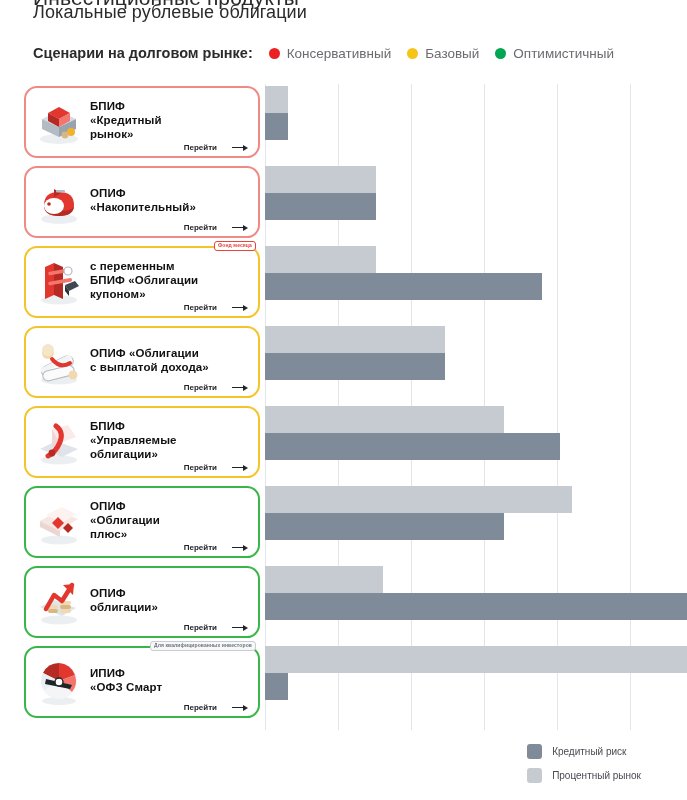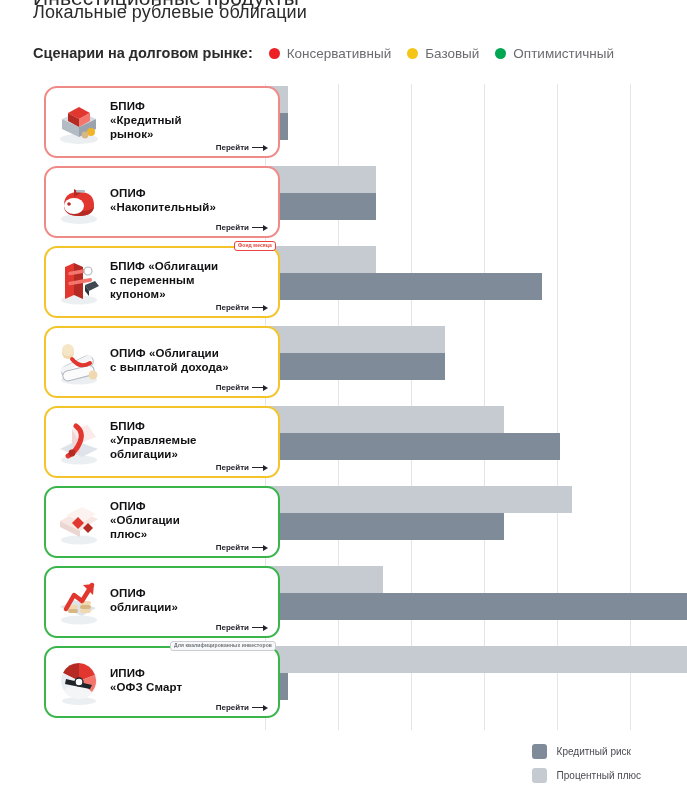--- a/index.html
+++ b/index.html
@@ -45,21 +45,21 @@
   }
   .gridline{
     position:absolute;top:0;bottom:0;width:1px;background:#e3e5e8;
   }
   .rowgroup{position:absolute;left:0;width:100%;}
   .bar{position:absolute;height:27px;left:0;}
   .bar.light{background:#c6cbd1;}
   .bar.dark{background:#7f8b98;}
 
   
-  .cards{position:absolute;left:44px;top:86px;width:236px;}
+  .cards{position:absolute;left:24px;top:86px;width:236px;}
   .card{
     position:relative;
     box-sizing:border-box;
     height:72px;
     margin-bottom:8px;
     background:#ffffff;
     border-radius:13px;
     border:2px solid #cccccc;
     display:flex;align-items:center;
     padding:0 8px 0 6px;
@@ -81,21 +81,21 @@
     display:flex;flex-direction:column;justify-content:center;
   }
   .card-title{
     font-size:11.5px;font-weight:bold;line-height:1.22;
     color:#111114;letter-spacing:.1px;
     margin-top:-4px;
   }
   .goto{
     position:absolute;right:2px;bottom:4px;
     font-size:8px;font-weight:bold;color:#22222a;
-    display:flex;align-items:center;gap:3px;white-space:nowrap;
+    display:flex;align-items:center;gap:15px;white-space:nowrap;
   }
   .goto .arrow{
     display:inline-block;width:16px;height:7px;position:relative;
   }
   .goto .arrow:before{
     content:"";position:absolute;left:0;top:3px;width:13px;height:1px;background:#22222a;
   }
   .goto .arrow:after{
     content:"";position:absolute;right:0;top:0.5px;
     border-left:5px solid #22222a;
@@ -252,22 +252,22 @@
             <path d="M22 8 L31 12 L31 44 L22 40 Z" fill="#b52a23"></path>
             <rect x="16" y="17" width="24" height="3.6" rx="1.6" fill="#f4756c" transform="rotate(-10 16 17)"></rect>
             <rect x="16" y="27" width="24" height="3.6" rx="1.6" fill="#f4756c" transform="rotate(-10 16 27)"></rect>
             <path d="M33 30 L43 26 L47 31 L37 36 Z" fill="#3f4750"></path>
             <path d="M33 30 L33 36 L37 41 L37 36 Z" fill="#2b3238"></path>
             <circle cx="36" cy="16" r="4" fill="#ffffff" stroke="#b3bbc4" stroke-width="1.2"></circle>
           </svg>
         </div>
         <div class="card-text">
           <div class="card-title">
+            <div>с переменным</div>
             <div>БПИФ «Облигации</div>
-            <div>с переменным</div>
             <div>купоном»</div>
           </div>
           <div class="goto">
             <span>Перейти</span>
             <span class="arrow"></span>
           </div>
         </div>
       </div>
       <div class="card yellow">
         <div class="thumb">
@@ -395,17 +395,17 @@
       </div>
     </div>
 
   <div class="risk-legend" id="risk-legend">
       <div class="risk-item">
         <span class="risk-sw" style="background: rgb(127, 139, 152);"></span>
         <span class="risk-tx">Кредитный риск</span>
       </div>
       <div class="risk-item">
         <span class="risk-sw" style="background: rgb(198, 203, 209);"></span>
-        <span class="risk-tx">Процентный плюс</span>
+        <span class="risk-tx">Процентный рынок</span>
       </div>
     </div>
 
 </div>
 
 </body></html>

